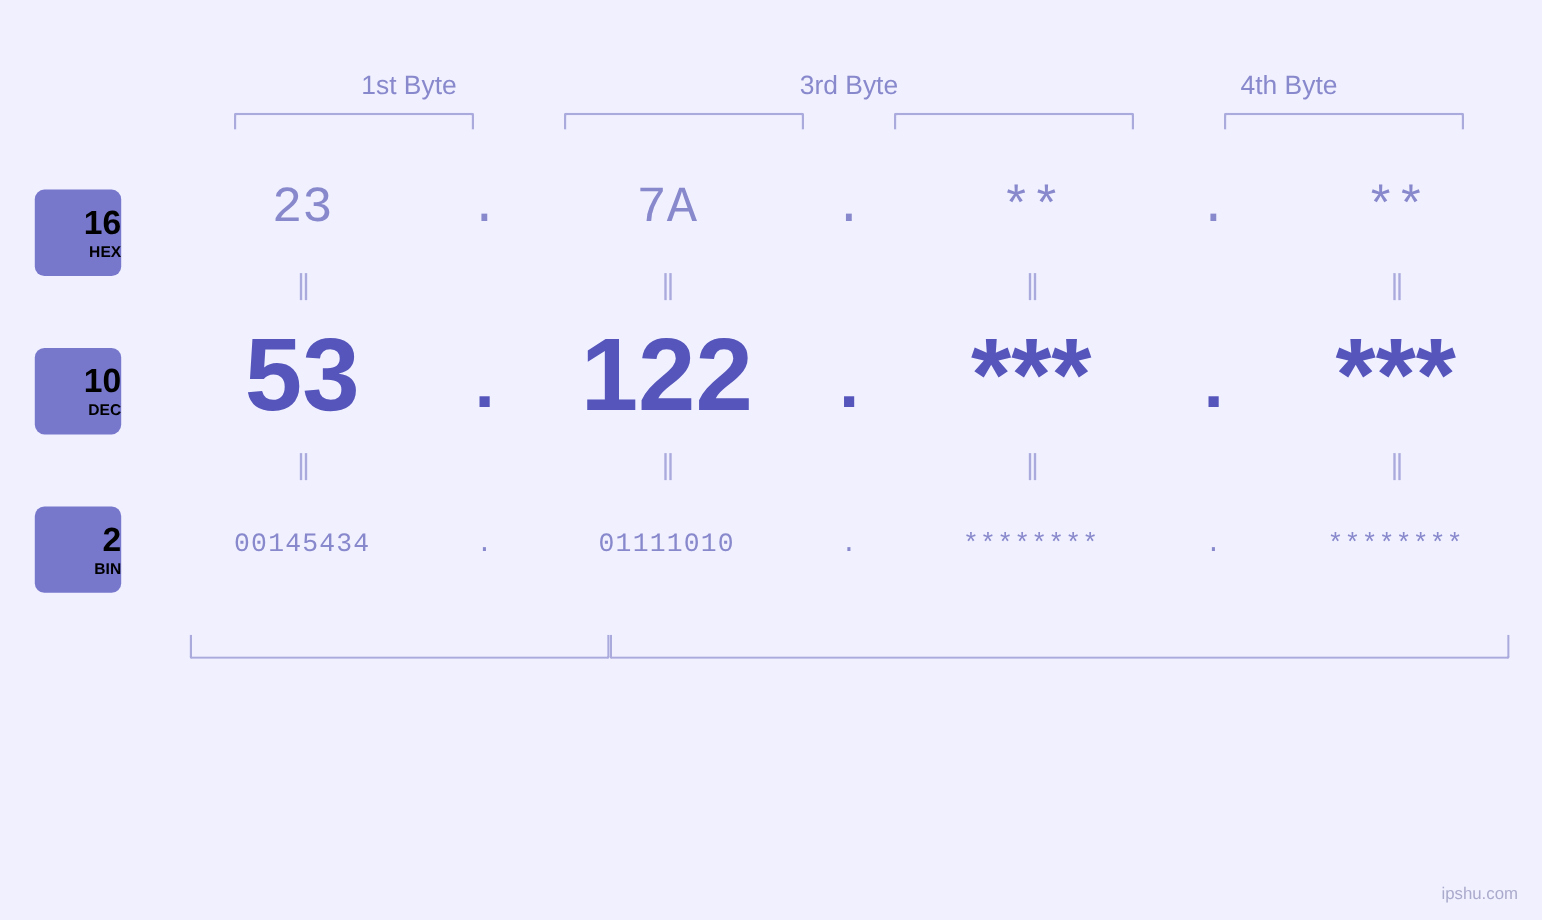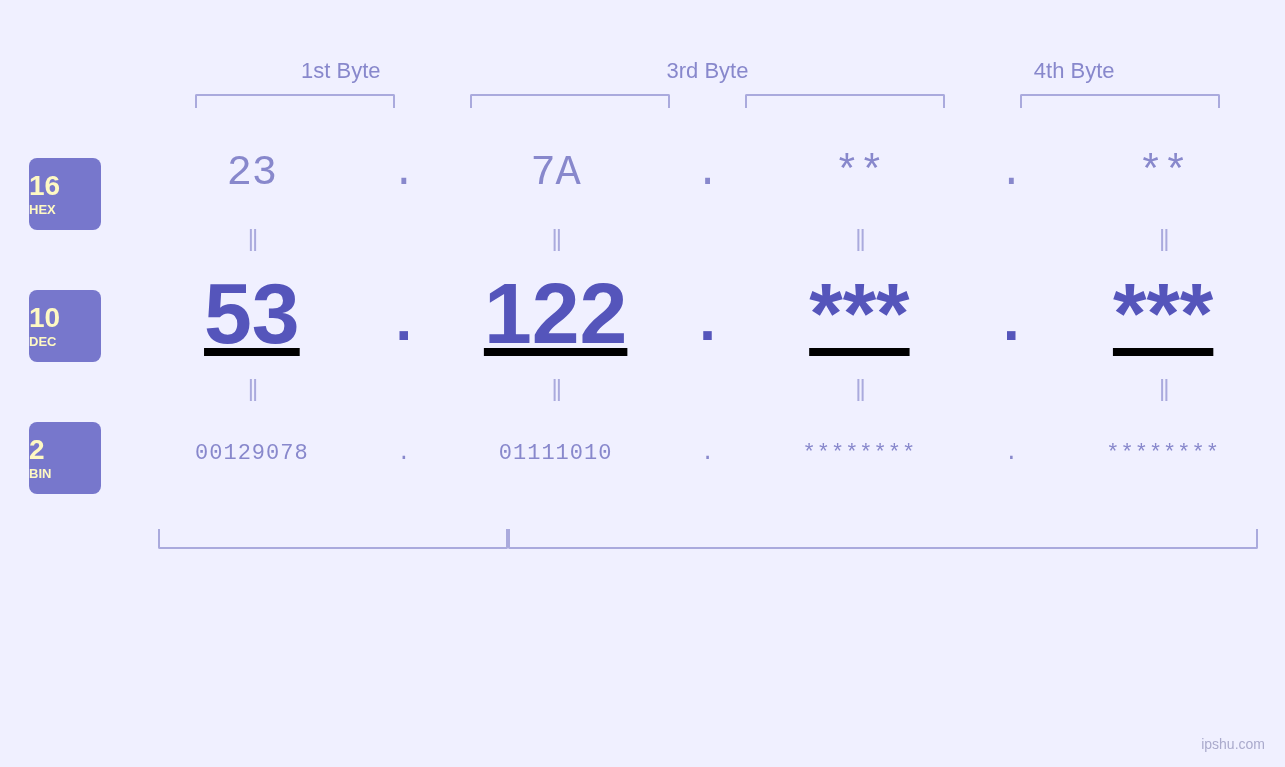--- a/index.html
+++ b/index.html
@@ -71,27 +71,27 @@
       display: flex;
       flex-direction: column;
       align-items: center;
       justify-content: space-around;
       padding: 0 10px;
       gap: 0;
     }
 
     .badge {
       background: #7777cc;
-      color: #fef9c3;
+      color: #000000;
       border-radius: 8px;
       width: 72px;
       height: 72px;
       display: flex;
       flex-direction: column;
-      align-items: flex-start;
+      align-items: flex-end;
       justify-content: center;
       margin: 30px 0;
     }
 
     .badge-num {
       font-size: 28px;
       font-weight: bold;
       font-family: Arial, sans-serif;
       line-height: 1;
     }
@@ -149,21 +149,20 @@
       color: #aaaadd;
       font-family: Arial, sans-serif;
       letter-spacing: -2px;
     }
 
     .dec-row {
       height: 110px;
       display: flex;
       align-items: center;
       justify-content: center;
-      text-decoration: underline;
     }
 
     .dec-val {
       font-size: 86px;
       color: #5555bb;
       font-family: Arial, sans-serif;
       font-weight: bold;
       line-height: 1;
     }
 
@@ -362,21 +361,21 @@
         <div class="equals-row">
             <span class="equals-sym">||</span>
           </div>
         <div class="dec-row">
             <span class="dec-val">53</span>
           </div>
         <div class="equals-row2">
             <span class="equals-sym">||</span>
           </div>
         <div class="bin-row">
-            <span class="bin-val">00129078</span>
+            <span class="bin-val">00145434</span>
           </div>
       </div>
 
       <div class="dot-col">
         <div class="hex-dot">.</div>
         <div class="empty-row"></div>
         <div class="dec-dot-col">.</div>
         <div class="empty-row"></div>
         <div class="bin-dot">.</div>
       </div>

